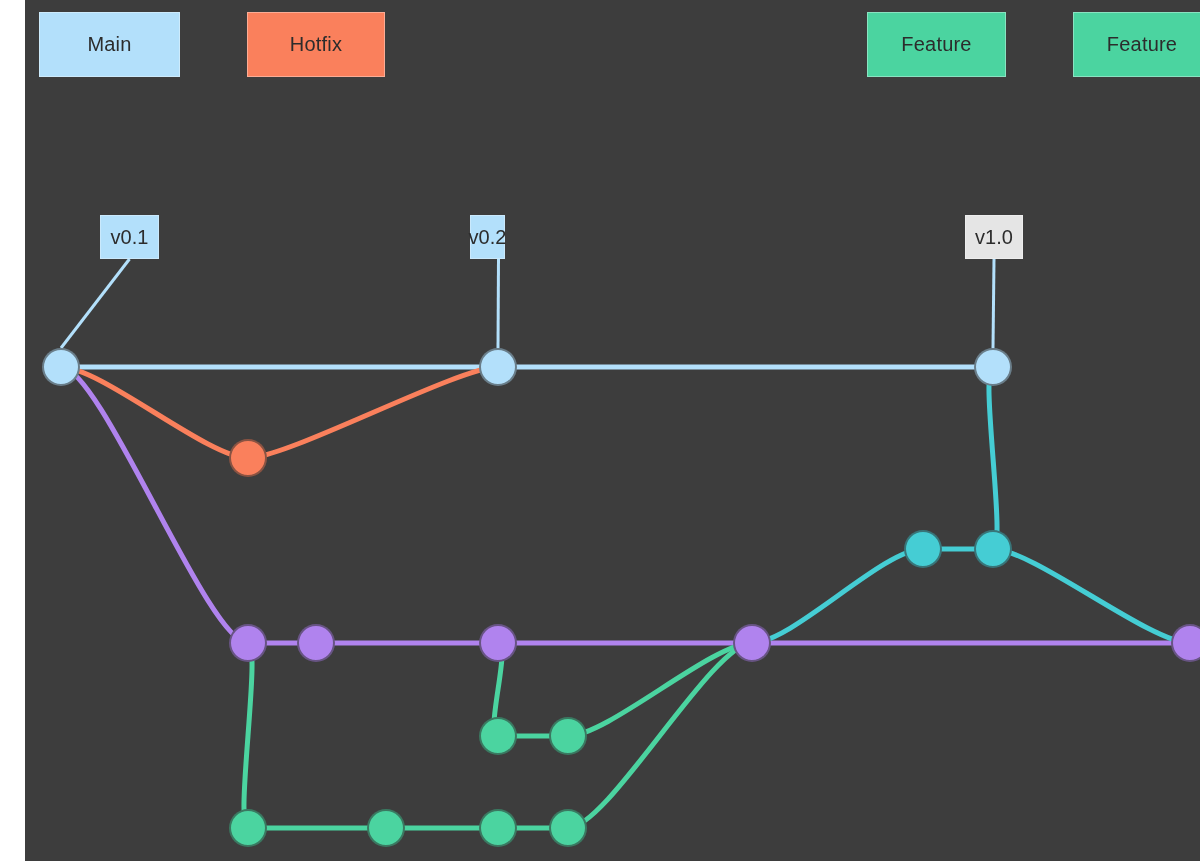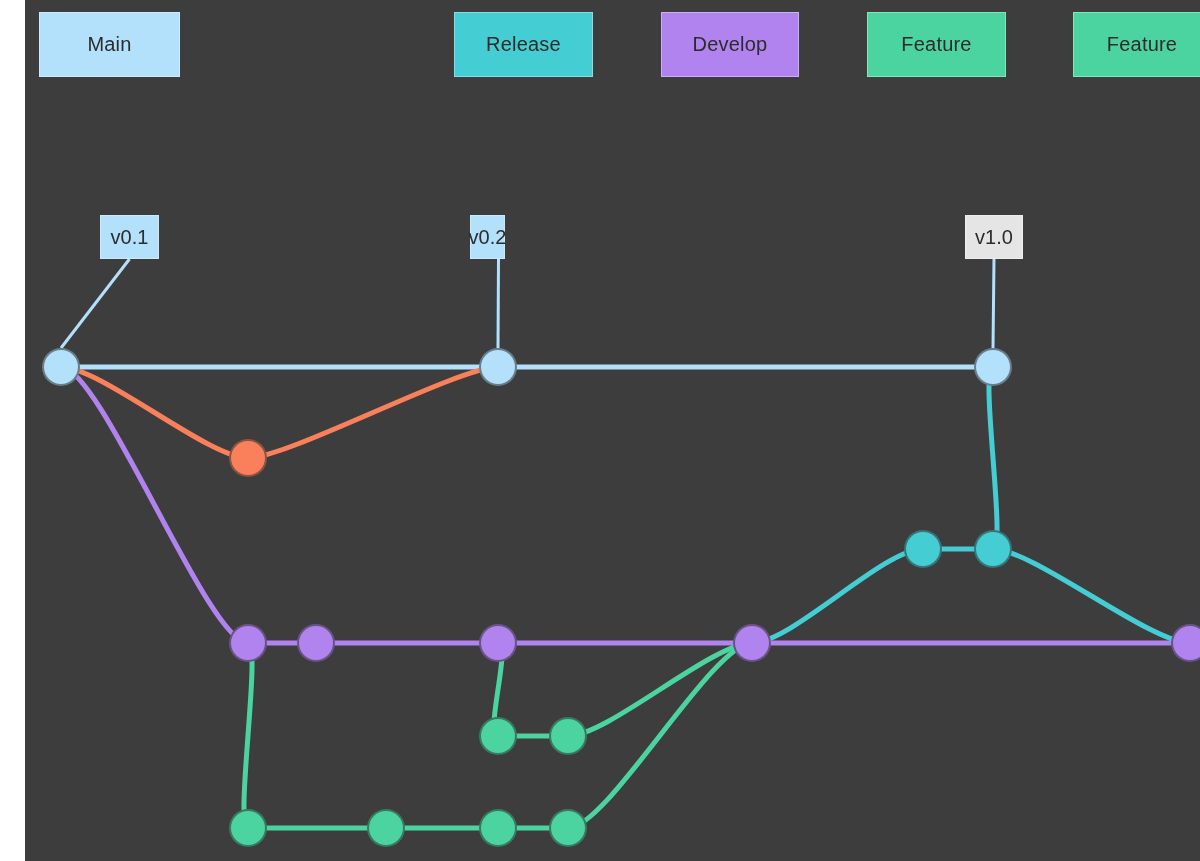--- a/index.html
+++ b/index.html
@@ -101,22 +101,21 @@
       <path d="M 898 549 L 968 549" stroke="#45cdd4" stroke-width="5" fill="none" stroke-linecap="round"></path>
       <path d="M 968 549 C 982 549, 954 367, 968 367" stroke="#45cdd4" stroke-width="5" fill="none" stroke-linecap="round"></path>
       <path d="M 968 549 C 1008 549, 1125 643, 1165 643" stroke="#45cdd4" stroke-width="5" fill="none" stroke-linecap="round"></path>
       <path d="M 104.5 259 L 36 348" stroke="#b3e0fb" stroke-width="3" fill="none"></path>
       <path d="M 473.5 259 L 473 348" stroke="#b3e0fb" stroke-width="3" fill="none"></path>
       <path d="M 969 259 L 968 348" stroke="#b3e0fb" stroke-width="3" fill="none"></path>
     </svg>
 
   <div id="legend-bar">
       <div class="legend-chip" style="left: 14px; width: 141px; background: rgb(179, 224, 251);">Main</div>
-      <div class="legend-chip" style="left: 429px; width: 139px; background: rgb(69, 205, 212);">Release</div>
-      <div class="legend-chip" style="left: 636px; width: 138px; background: rgb(176, 131, 238);">Develop</div>
+      <div class="legend-chip" style="left: 222px; width: 138px; background: rgb(250, 128, 92);">Hotfix</div>
       <div class="legend-chip" style="left: 842px; width: 139px; background: rgb(75, 212, 160);">Feature</div>
       <div class="legend-chip" style="left: 1048px; width: 138px; background: rgb(75, 212, 160);">Feature</div>
     </div>
 
   <div id="tags-layer">
       <div class="version-tag" style="left: 75px; top: 215px; width: 59px; background: rgb(179, 224, 251);">v0.1</div>
       <div class="version-tag" style="left: 445px; top: 215px; width: 35px; background: rgb(179, 224, 251);">v0.2</div>
       <div class="version-tag" style="left: 940px; top: 215px; width: 58px; background: #e5e5e5;">v1.0</div>
     </div>
 

